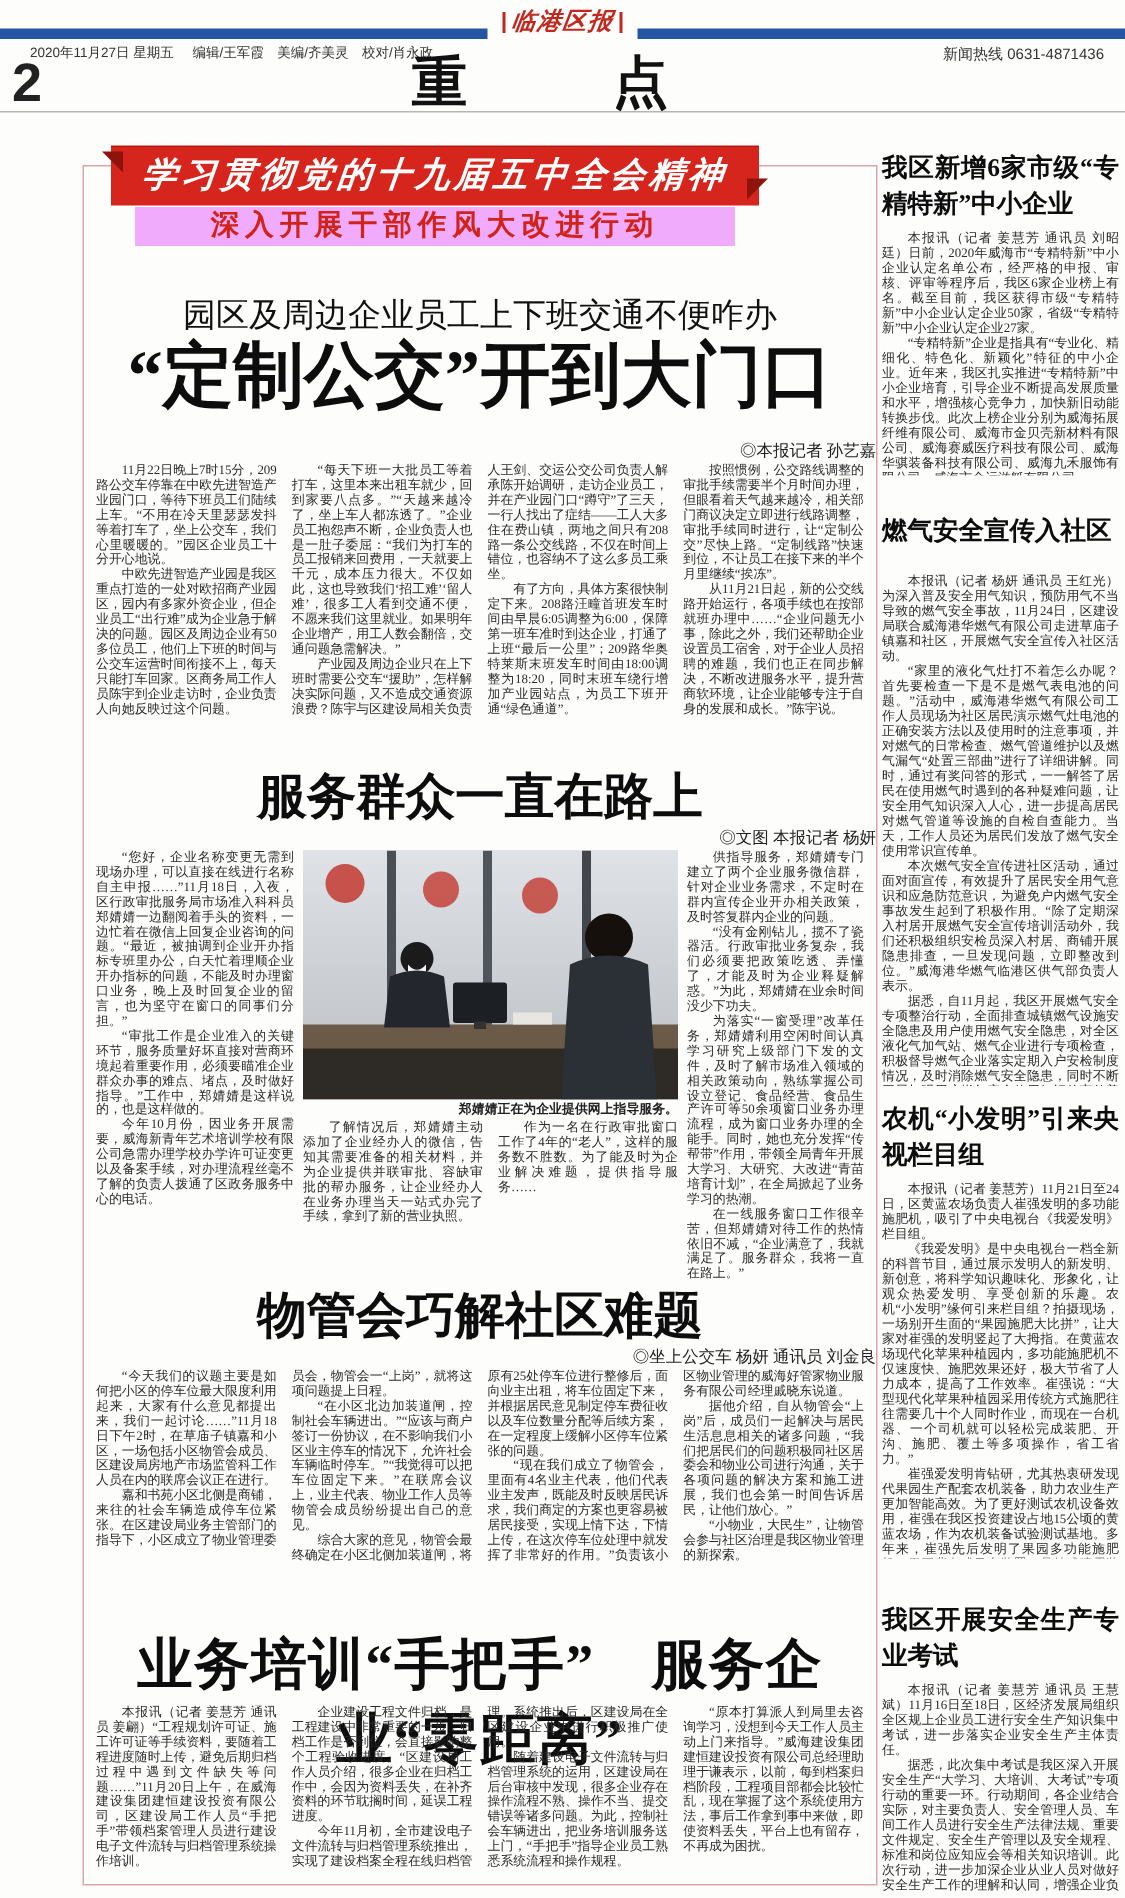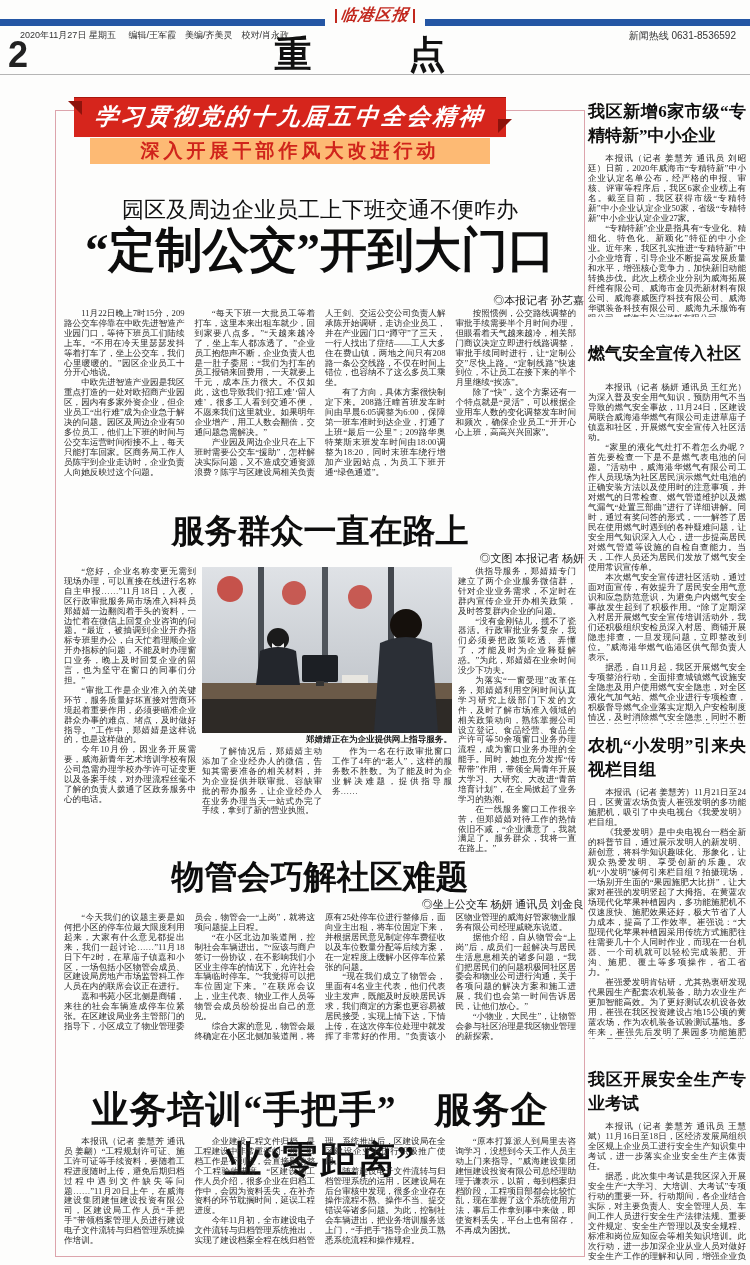--- a/index.html
+++ b/index.html
@@ -25,21 +25,21 @@
       border:1px solid #dca4ac;background:#fdfdfc;}
   
   .ribbon{position:absolute;top:-14px;left:18px;width:432px;height:40px;background:#d6251c;
       text-align:center;line-height:40px;box-shadow:0 1px 0 #a8170f inset;}
   .ribbon:before{content:"";position:absolute;left:-6px;top:4px;border-style:solid;
       border-width:0 14px 14px 0;border-color:transparent #8e130c transparent transparent;}
   .ribbon:after{content:"";position:absolute;right:-6px;bottom:4px;border-style:solid;
       border-width:14px 14px 0 0;border-color:#8e130c transparent transparent transparent;}
   .ribbon-text{color:#fff;font-size:23px;font-weight:bold;font-style:italic;letter-spacing:3px;
       transform:skewX(-6deg);display:inline-block;}
-  .strip{position:absolute;top:27px;left:34px;width:400px;height:26px;background:#fdba74;
+  .strip{position:absolute;top:27px;left:34px;width:400px;height:26px;background:#f0abfc;
       text-align:center;line-height:26px;}
   .strip-text{color:#d0241b;font-size:19px;font-weight:900;letter-spacing:4px;}
   
   .kicker{position:absolute;top:84px;left:0;width:100%;text-align:center;font-size:22px;color:#111;}
   .headline-xl{position:absolute;top:108px;left:0;width:100%;text-align:center;font-size:47px;
       font-weight:900;color:#0d0d0d;letter-spacing:0px;}
   .byline{width:100%;text-align:right;font-size:11px;color:#222;}
   .by-lead{position:absolute;top:182px;left:0;}
   .body-cols{column-gap:10px;font-size:8.6px;line-height:9.9px;text-align:justify;color:#2a2a2a;
       overflow:hidden;}
@@ -73,21 +73,21 @@
 <body>
 
 <div class="topbar"></div>
 <div class="paper-label">
   <span class="bracket"></span><span class="paper-name">临港区报</span><span class="bracket"></span>
 </div>
 <div class="dateline">
   <span>2020年11月27日 星期五</span>
   <span>编辑/王军霞　美编/齐美灵　校对/肖永政</span>
 </div>
-<div class="hotline">新闻热线 0631-8536592</div>
+<div class="hotline">新闻热线 0631-4871436</div>
 <div class="pageno">2</div>
 <div class="section">重　点</div>
 <div class="headrule"></div>
 
 <div class="mainbox">
 
   <div class="ribbon">
     <span class="ribbon-text">学习贯彻党的十九届五中全会精神</span>
   </div>
   <div class="strip">
@@ -97,21 +97,21 @@
   <div class="kicker">园区及周边企业员工上下班交通不便咋办</div>
   <div class="headline-xl">“定制公交”开到大门口</div>
   <div class="byline by-lead">◎本报记者 孙艺嘉</div>
   <div class="body-cols lead-body">
     <p>11月22日晚上7时15分，209路公交车停靠在中欧先进智造产业园门口，等待下班员工们陆续上车。“不用在冷天里瑟瑟发抖等着打车了，坐上公交车，我们心里暖暖的。”园区企业员工十分开心地说。</p>
     <p>中欧先进智造产业园是我区重点打造的一处对欧招商产业园区，园内有多家外资企业，但企业员工“出行难”成为企业急于解决的问题。园区及周边企业有50多位员工，他们上下班的时间与公交车运营时间衔接不上，每天只能打车回家。区商务局工作人员陈宇到企业走访时，企业负责人向她反映过这个问题。</p>
     <p>“每天下班一大批员工等着打车，这里本来出租车就少，回到家要八点多。”“天越来越冷了，坐上车人都冻透了。”企业员工抱怨声不断，企业负责人也是一肚子委屈：“我们为打车的员工报销来回费用，一天就要上千元，成本压力很大。不仅如此，这也导致我们‘招工难’‘留人难’，很多工人看到交通不便，不愿来我们这里就业。如果明年企业增产，用工人数会翻倍，交通问题急需解决。”</p>
     <p>产业园及周边企业只在上下班时需要公交车“援助”，怎样解决实际问题，又不造成交通资源浪费？陈宇与区建设局相关负责人王剑、交运公交公司负责人解承陈开始调研，走访企业员工，并在产业园门口“蹲守”了三天，一行人找出了症结——工人大多住在费山镇，两地之间只有208路一条公交线路，不仅在时间上错位，也容纳不了这么多员工乘坐。</p>
     <p>有了方向，具体方案很快制定下来。208路汪疃首班发车时间由早晨6:05调整为6:00，保障第一班车准时到达企业，打通了上班“最后一公里”；209路华奥特莱斯末班发车时间由18:00调整为18:20，同时末班车绕行增加产业园站点，为员工下班开通“绿色通道”。</p>
     <p>按照惯例，公交路线调整的审批手续需要半个月时间办理，但眼看着天气越来越冷，相关部门商议决定立即进行线路调整，审批手续同时进行，让“定制公交”尽快上路。“定制线路”快速到位，不让员工在接下来的半个月里继续“挨冻”。</p>
-    <p>除了“快”，这个方案还有一个特点就是“灵活”，可以根据企业用车人数的变化调整发车时间和频次，确保企业员工“开开心心上班，高高兴兴回家”。</p>
+    <p>从11月21日起，新的公交线路开始运行，各项手续也在按部就班办理中……“企业问题无小事，除此之外，我们还帮助企业设置员工宿舍，对于企业人员招聘的难题，我们也正在同步解决，不断改进服务水平，提升营商软环境，让企业能够专注于自身的发展和成长。”陈宇说。</p>
   </div>
 
   <div class="headline-l h-serve">服务群众一直在路上</div>
   <div class="byline by-serve">◎文图 本报记者 杨妍</div>
 
   <div class="body-cols serve-left">
     <p>“您好，企业名称变更无需到现场办理，可以直接在线进行名称自主申报……”11月18日，入夜，区行政审批服务局市场准入科科员郑婧婧一边翻阅着手头的资料，一边忙着在微信上回复企业咨询的问题。“最近，被抽调到企业开办指标专班里办公，白天忙着理顺企业开办指标的问题，不能及时办理窗口业务，晚上及时回复企业的留言，也为坚守在窗口的同事们分担。”</p>
     <p>“审批工作是企业准入的关键环节，服务质量好坏直接对营商环境起着重要作用，必须要瞄准企业群众办事的难点、堵点，及时做好指导。”工作中，郑婧婧是这样说的，也是这样做的。</p>
     <p>今年10月份，因业务开展需要，威海新青年艺术培训学校有限公司急需办理学校办学许可证变更以及备案手续，对办理流程丝毫不了解的负责人拨通了区政务服务中心的电话。</p>
   </div>

